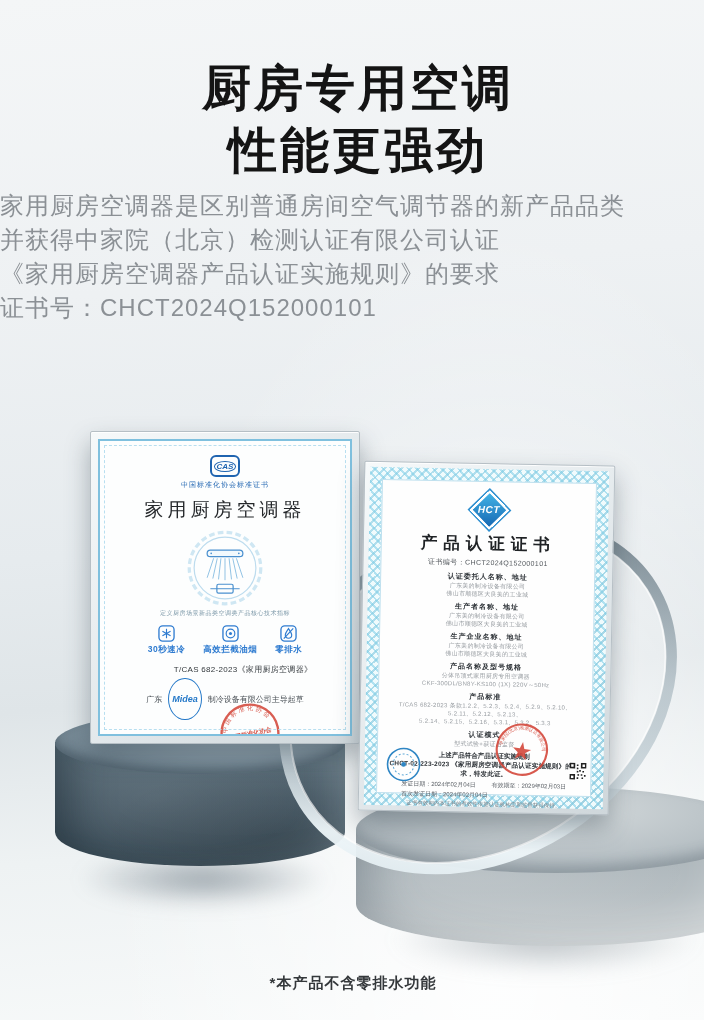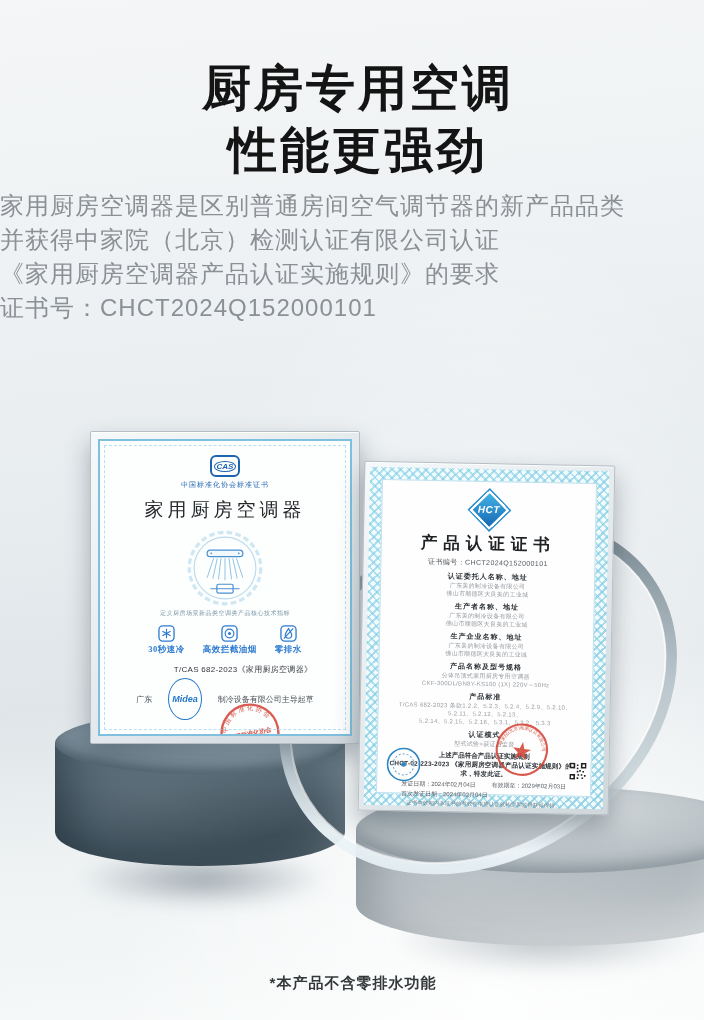--- a/index.html
+++ b/index.html
@@ -58,25 +58,25 @@
   .lcontent{position:relative;width:100%;height:100%;text-align:center;}
   .cas-logo{margin:14px auto 0;width:30px;height:22px;border:2px solid #1f64b0;border-radius:6px;
     display:flex;align-items:center;justify-content:center;}
   .cas-logo span{font-size:8px;font-weight:bold;font-style:italic;color:#1f64b0;
     border:1px solid #1f64b0;border-radius:50%;padding:0 2px;line-height:9px;}
   .lcaption{margin-top:3px;font-size:7px;color:#2b6cb5;letter-spacing:1px;}
   .ltitle{margin-top:7px;font-size:19px;font-weight:400;color:#25282b;letter-spacing:4px;}
   .lseal{margin:6px auto 0;display:block;}
   .lseal-caption{margin-top:2px;font-size:6px;color:#7c98a8;letter-spacing:.5px;}
   .lfeatures{margin-top:7px;display:flex;justify-content:center;gap:18px;}
-  .lfeature{display:flex;flex-direction:column;align-items:center;gap:2px;font-family:Liberation Serif, serif;}
+  .lfeature{display:flex;flex-direction:column;align-items:center;gap:2px;}
   .lfeature svg{display:block;}
   .lfeature .flabel{font-size:8.5px;font-weight:bold;color:#2e7bd0;letter-spacing:.5px;}
   .lstandard{margin-top:8px;font-size:8px;font-weight:normal;color:#33383c;letter-spacing:.3px;padding-left:36px;}
-  .ldrafter{margin-top:3px;font-size:8px;color:#4a5056;display:flex;justify-content:center;align-items:center;gap:16px;}
+  .ldrafter{margin-top:3px;font-size:8px;color:#4a5056;display:flex;justify-content:center;align-items:center;gap:6px;}
   .midea{color:#2478c8;font-weight:bold;font-style:italic;border:1px solid #2478c8;border-radius:50%;padding:15px 3px;line-height:10px;font-size:9px;}
   .lstamp{position:absolute;left:118px;top:246px;opacity:.88;transform:rotate(-12deg);}
   
   .cert-right{left:361px;top:463px;width:251px;height:350px;padding:5px;transform:rotate(1.1deg);}
   .lattice{position:relative;width:100%;height:100%;overflow:hidden;
     background:
       repeating-linear-gradient(45deg, rgba(125,205,230,.55) 0 2px, rgba(125,205,230,0) 2px 6px),
       repeating-linear-gradient(-45deg, rgba(125,205,230,.55) 0 2px, rgba(240,251,253,1) 2px 6px);}
   .rcard{position:absolute;inset:12px;background:#fefefe;border:1px solid #bfe0ee;}
   .rcontent{position:relative;width:100%;height:100%;padding:6px 8px 0;text-align:center;color:#3a3f44;}

